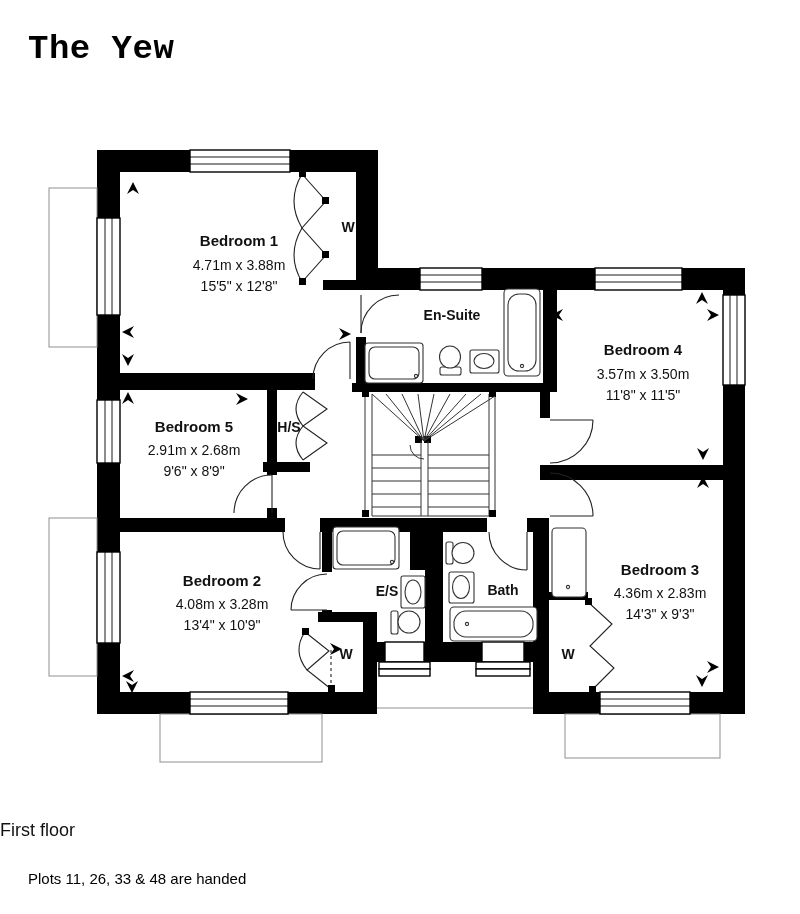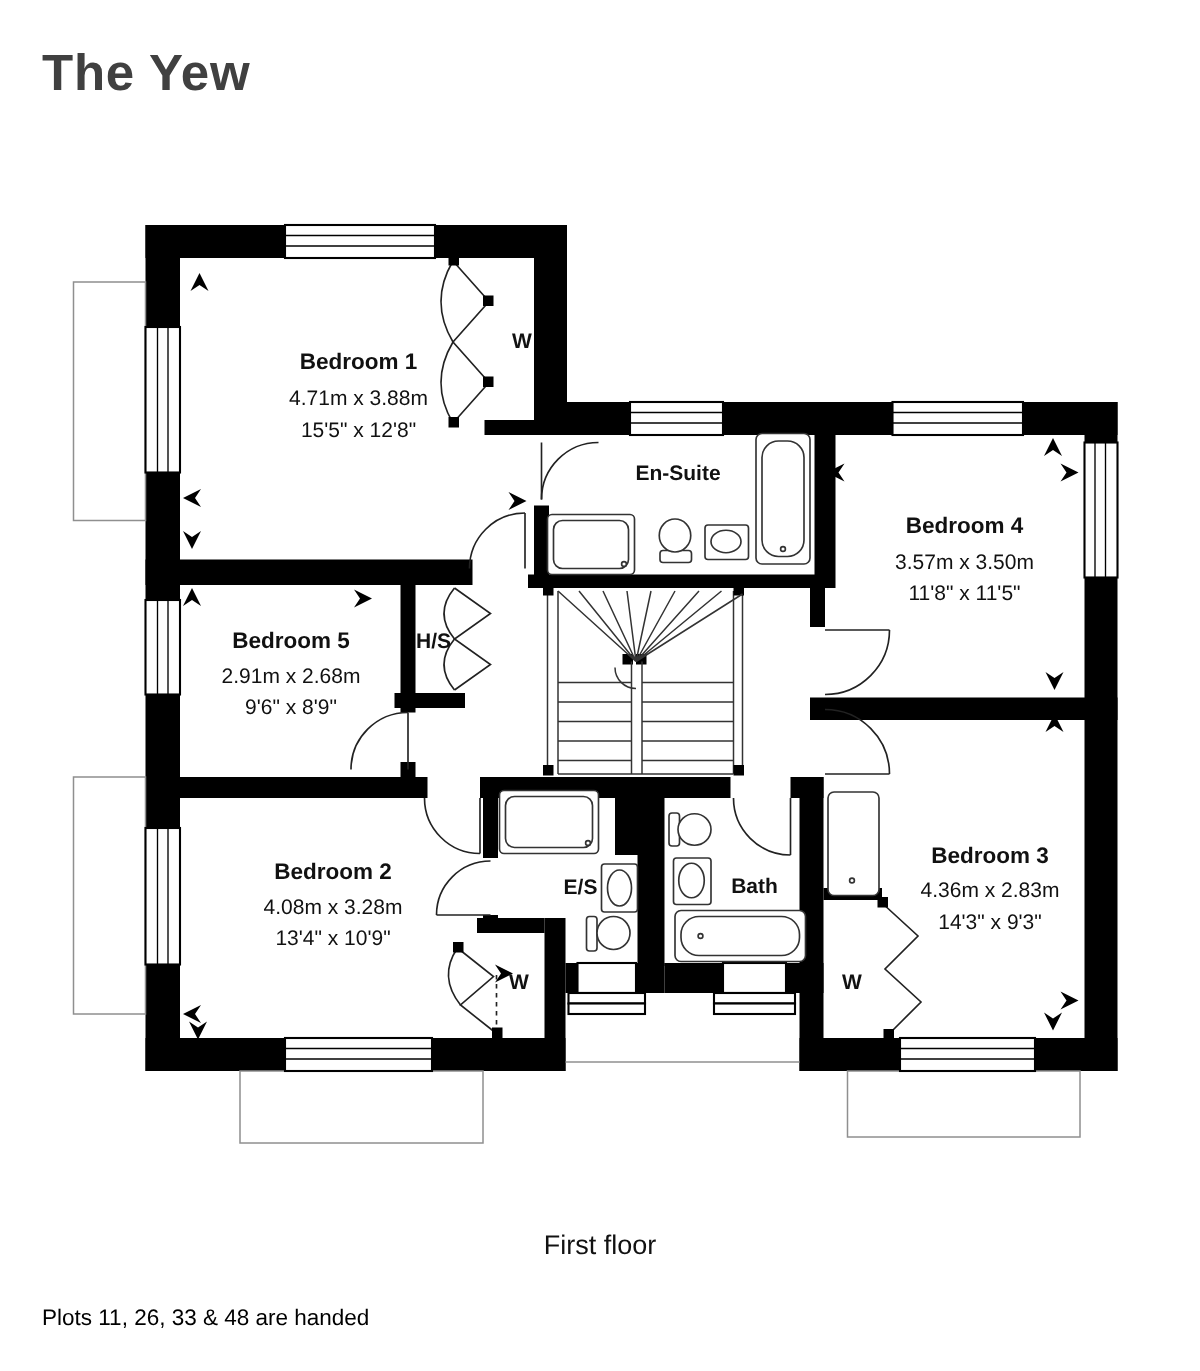--- a/index.html
+++ b/index.html
@@ -1,20 +1,20 @@
 <!DOCTYPE html>
 <html><head>
 <meta charset="utf-8">
 <style>
   html,body{margin:0;padding:0;background:#ffffff;}
   .page{position:relative;width:800px;height:914px;background:#ffffff;overflow:hidden;
         font-family:"Liberation Sans", sans-serif;}
   .title{position:absolute;left:28px;top:30px;font-size:34px;font-weight:bold;
          letter-spacing:.5px;color:#F6A724;margin:0;}
-  .caption{position:absolute;left:0;top:820px;width:800px;text-align:center;
+  .caption{position:absolute;left:0;top:820px;width:800px;
            font-size:18px;color:#111;}
   .footnote{position:absolute;left:28px;top:870px;font-size:15px;color:#000000;}
   svg text{font-family:"Liberation Sans", sans-serif;fill:#111;}
   .rname{font-size:15px;font-weight:bold;}
   .rdim{font-size:14px;}
   .rsmall{font-size:14px;font-weight:bold;}
   .wall{fill:#000;stroke:none;}
   .win{fill:#fff;stroke:#000;stroke-width:1.4;}
   .winline{stroke:#000;stroke-width:.9;}
   .door{fill:none;stroke:#222;stroke-width:1.1;}
@@ -22,21 +22,21 @@
   .stair{stroke:#333;stroke-width:1;fill:none;}
   .rail{fill:#000;}
   .outline{fill:none;stroke:#8f8f8f;stroke-width:1;}
   .arrow{fill:#000;}
 </style>
 </head>
 <body>
 
 <div class="page">
 
-  <h1 class="title" style="color: #404040;">The Yew</h1>
+  <h1 class="title" style="color: #000000; font-family: Liberation Mono, monospace;">The Yew</h1>
 
   <svg width="800" height="914" viewBox="0 0 800 914">
 
     <g>
       <rect class="wall" x="97" y="150" width="281" height="22"></rect>
       <rect class="wall" x="97" y="150" width="23" height="564"></rect>
       <rect class="wall" x="356" y="150" width="22" height="140"></rect>
       <rect class="wall" x="356" y="268" width="389" height="22"></rect>
       <rect class="wall" x="723" y="268" width="22" height="446"></rect>
       <rect class="wall" x="323" y="280" width="55" height="10"></rect>

